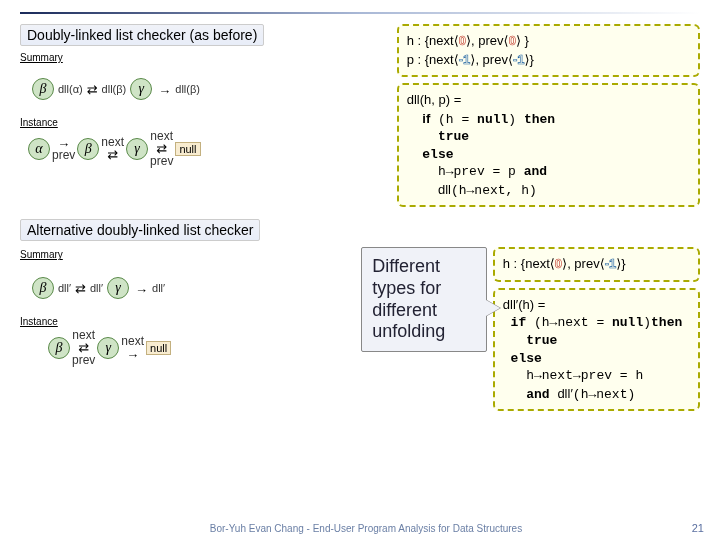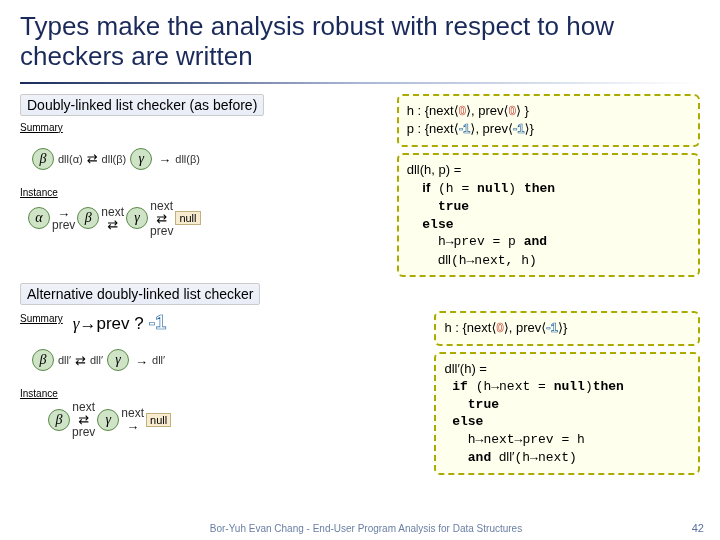--- a/index.html
+++ b/index.html
@@ -21,29 +21,28 @@
   .outline0 { -webkit-text-stroke: 0.6px #c0392b; color: transparent; font-weight: bold; }
   .outline1 { -webkit-text-stroke: 0.6px #1a5fa0; color: transparent; font-weight: bold; }
   .callout { border: 1px solid #888; background: #f0f2f8; padding: 8px 10px; font-size: 18px; color: #223; border-radius: 2px; text-align: left; line-height: 1.2; position: relative; }
   .callout .tail { position: absolute; right: -14px; top: 50%; width: 0; height: 0; border-top: 8px solid transparent; border-bottom: 8px solid transparent; border-left: 14px solid #f0f2f8; filter: drop-shadow(1px 0 0 #888); }
   .footer { position: absolute; left: 0; right: 0; bottom: 6px; text-align: center; font-size: 10px; color: #6a7fa5; margin-left: 12px; }
   .pgnum { position: absolute; right: 16px; bottom: 6px; color: #5a6fa0; font-size: 11px; }
   .inst { display: flex; align-items: center; gap: 2px; margin-left: 8px; }
   .tiny { font-size: 12px; color: #333; }
   .nullbox { border: 1px solid #c3b07f; background: #f8ecd0; padding: 0 3px; font-size: 11px; }
   .serif-it { font-family: "Times New Roman", serif; font-style: italic; }
-  .lower { }
+  .lower { margin-top: 6px; }
   .qrow { display: flex; align-items: flex-start; gap: 10px; }
   .qbox { width: 140px; }
 </style>
 </head>
 <body>
 
 <div class="slide">
-  <div class="title">Types make the analysis robust with respect to how checkers are written</div>
   <div class="gradline"></div>
 
   <div class="row">
     <div class="left">
       <span class="label">Doubly-linked list checker (as before)</span>
       <div class="subhead">Summary</div>
       <div class="nodes">
         <div class="node serif-it">β</div>
         <span class="edge">dll(α)</span>
         <span class="arrow">⇄</span>
@@ -94,23 +93,20 @@
   <div class="lower">
     <span class="label">Alternative doubly-linked list checker</span>
   </div>
 
   <div class="row" style="align-items:flex-start; margin-top:2px;">
     <div class="left">
       <div class="qrow">
         <div>
           <div class="subhead">Summary</div>
         </div>
-        <div style="font-size:17px;">
-          <span class="serif-it">γ</span>→prev ? <span class="outline1" style="font-size:20px;">-1</span>
-        </div>
       </div>
       <div class="nodes">
         <div class="node serif-it">β</div>
         <span class="edge">dll′</span>
         <span class="arrow">⇄</span>
         <span class="edge">dll′</span>
         <div class="node serif-it">γ</div>
         <span class="arrow">→</span>
         <span class="edge">dll′</span>
       </div>
@@ -125,31 +121,37 @@
         </div>
         <div class="node serif-it">γ</div>
         <div style="display:flex;flex-direction:column;align-items:center;line-height:1;">
           <span class="tiny">next</span>
           <span class="arrow">→</span>
         </div>
         <span class="nullbox">null</span>
       </div>
     </div>
 
+    <div class="qbox">
+      <div class="callout">
+        <span>Different types for different unfolding</span>
+        <div class="tail"></div>
+      </div>
+    </div>
 
     <div class="right" style="flex:1 1 34%;">
       <div class="dashbox">
         <span class="sans">h : {next⟨<span class="outline0">0</span>⟩, prev⟨<span class="outline1">-1</span>⟩}</span>
       </div>
       <div class="dashbox">
         <span class="sans">dll′(h) =</span><br>
         &nbsp;<b>if</b> (h→next = <b>null</b>)<b>then</b><br>
         &nbsp;&nbsp;&nbsp;<b>true</b><br>
         &nbsp;<b>else</b><br>
         &nbsp;&nbsp;&nbsp;h→next→prev = h<br>
         &nbsp;&nbsp;&nbsp;<b>and</b> <span class="sans">dll′</span>(h→next)
       </div>
     </div>
   </div>
 </div>
 
 <div class="footer">Bor-Yuh Evan Chang - End-User Program Analysis for Data Structures</div>
-<div class="pgnum">42</div>
+<div class="pgnum">21</div>
 
 </body></html>

